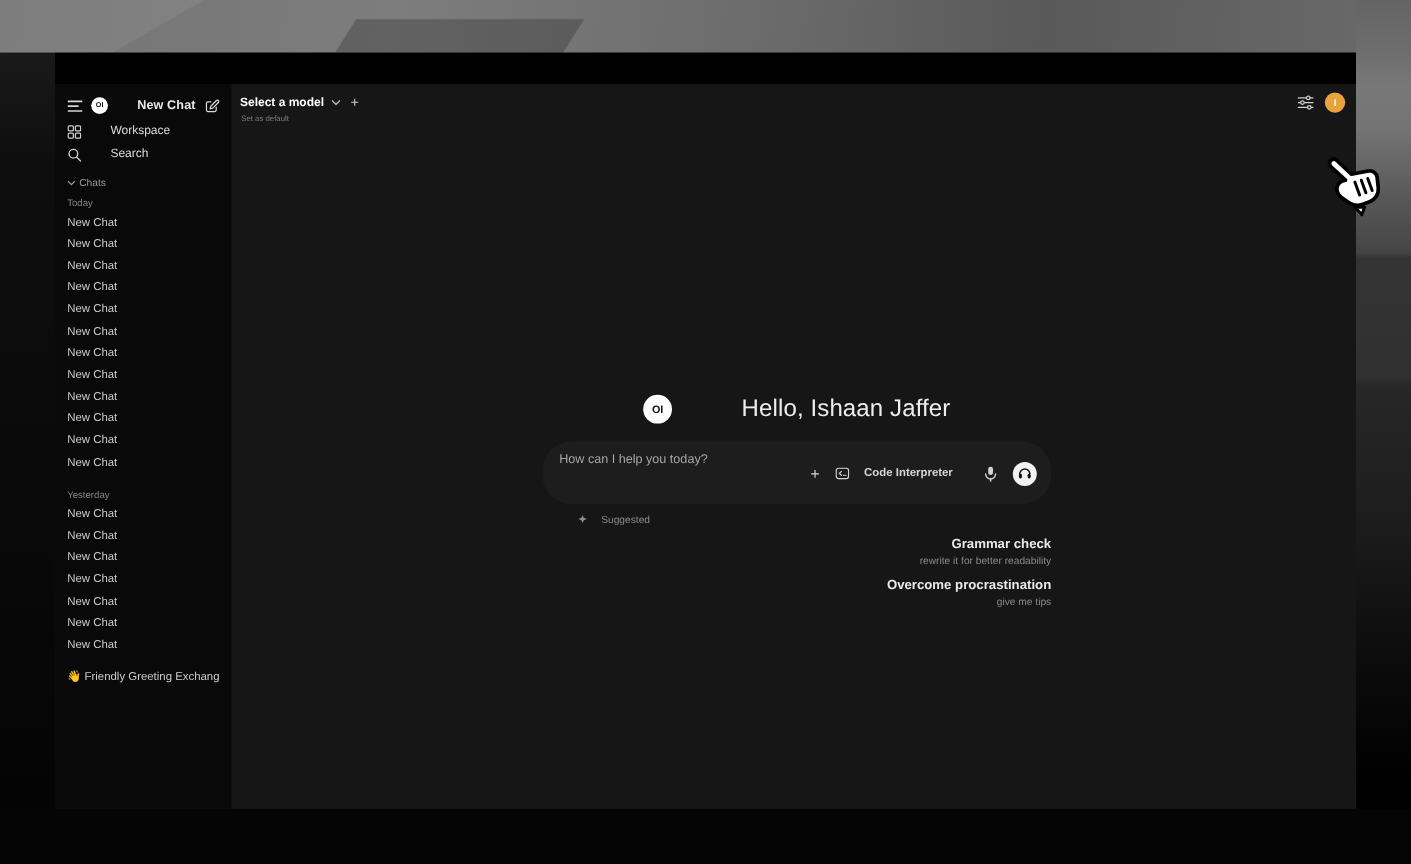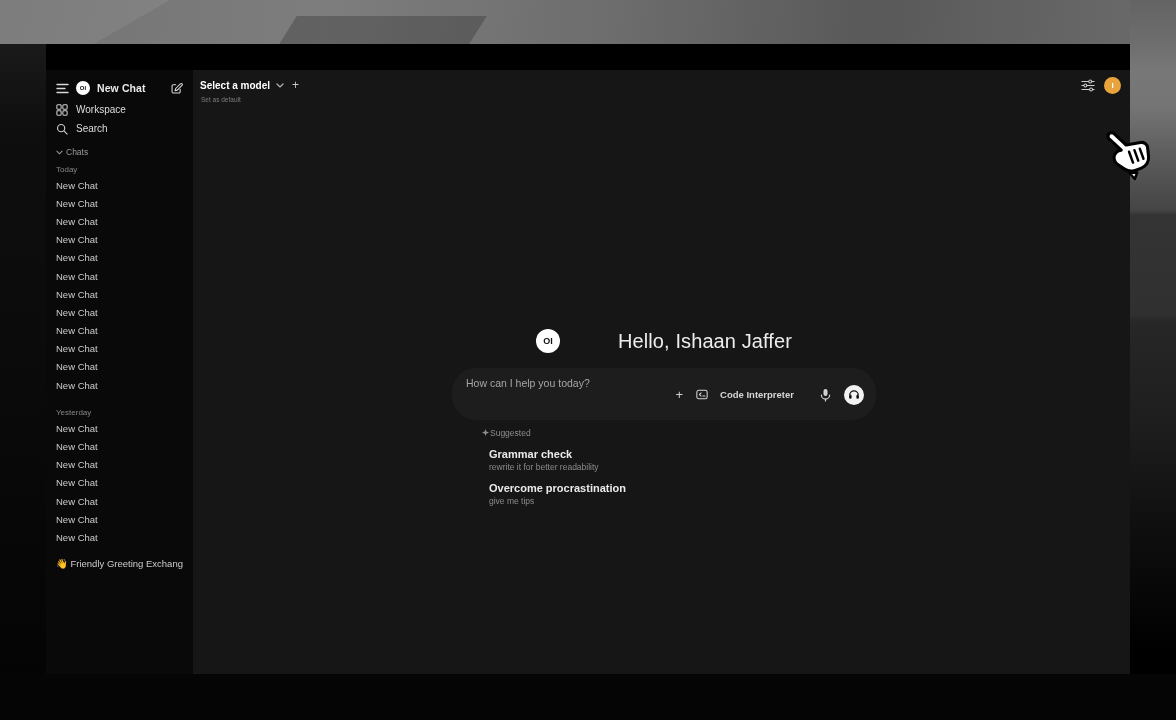--- a/index.html
+++ b/index.html
@@ -1,17 +1,17 @@
 <!DOCTYPE html>
 <html><head>
 <meta charset="utf-8">
 <style>
   * { margin:0; padding:0; box-sizing:border-box; }
   body { background:#000; font-family:"Liberation Sans","DejaVu Sans",sans-serif; }
-  .stage { position:relative; width:1176px; height:720px; overflow:hidden; background:#000; }
+  .stage { position:relative; width:1176px; height:720px; overflow:hidden; background:#000;text-align:right; }
 
   
   .bg-top { position:absolute; left:0; top:0; width:1176px; height:44px;
     background:linear-gradient(95deg,#747474 0%,#7d7d7d 28%,#6d6d6d 52%,#595959 74%,#6b6b6b 100%); }
   .bg-top::before { content:""; position:absolute; left:0; top:0; width:170px; height:44px;
     background:rgba(255,255,255,.07); clip-path:polygon(0 0,100% 0,55% 100%,0 100%); }
   .bg-top::after { content:""; position:absolute; left:288px; top:16px; width:190px; height:28px;
     background:rgba(35,35,35,.30); transform:skewX(-32deg); }
   .bg-right { position:absolute; left:1130px; top:0; width:46px; height:720px;
     background:linear-gradient(180deg,#646464 0px,#6e6e6e 44px,#787878 72px,#747474 108px,
@@ -27,21 +27,21 @@
   .win-body { display:flex; height:604px; }
 
   
   .sidebar { width:147px; background:#090909; padding:6px 10px 0 10px; color:#cfcfcf; flex:none; }
   .sb-header { display:flex; align-items:center; height:24px; gap:7px; }
   .sb-title { flex:1; color:#e9e9e9; font-size:10.5px; font-weight:700; letter-spacing:.1px; }
   .icon-btn { display:inline-flex; align-items:center; justify-content:center; cursor:pointer; }
   .logo-circle { display:inline-flex; align-items:center; justify-content:center;
     background:#ffffff; color:#111; border-radius:50%; font-weight:700; }
   .logo-sm { width:14px; height:14px; font-size:6px; }
-  .sb-row { display:flex; align-items:center; gap:8px; height:19px; color:#dddddd;
+  .sb-row { display:flex; align-items:center; gap:24px; height:19px; color:#dddddd;
     font-size:10px; font-weight:500; cursor:pointer; }
   .sb-chats { display:flex; align-items:center; gap:3px; margin-top:7px; height:14px;
     color:#9a9a9a; font-size:8.5px; cursor:pointer; }
   .sb-group-label { height:14px; margin-top:3px; display:flex; align-items:flex-end;
     color:#868686; font-size:8px; padding-bottom:2px; }
   .sb-chat { height:18.2px; display:flex; align-items:center; color:#cccccc; font-size:9.5px;
     white-space:nowrap; overflow:hidden; cursor:pointer; border-radius:4px; }
   .sb-gap { height:8px; }
 
   
@@ -64,21 +64,21 @@
   .composer-placeholder { color:#a6a6a6; font-size:10.5px; }
   .composer-toolbar { display:flex; align-items:center; gap:13px; }
   .plus-btn { color:#d2d2d2; font-size:13px; font-weight:400; cursor:pointer; line-height:1; }
   .ci-pill { display:flex; align-items:center; gap:12px; color:#d6d6d6; font-size:9.5px;
     font-weight:600; cursor:pointer; }
   .toolbar-spacer { flex:1; }
   .headset-btn { width:20px; height:20px; border-radius:50%; background:#f2f2f2;
     display:flex; align-items:center; justify-content:center; cursor:pointer; }
 
   .suggested { margin-top:8px; margin-left:37px; }
-  .sug-label-row { display:flex; align-items:center; gap:1px; color:#8d8d8d; font-size:8.5px; margin-left:-7px; }
+  .sug-label-row { display:flex; align-items:center; gap:12px; color:#8d8d8d; font-size:8.5px; margin-left:-7px; }
   .sug-item { margin-top:10px; cursor:pointer; }
   .sug-title { color:#eaeaea; font-size:11px; font-weight:600; }
   .sug-sub { color:#8b8b8b; font-size:8.5px; margin-top:2px; }
 
   .cursor { position:absolute; left:1096px; top:124px; width:66px; height:66px; pointer-events:none; }
   svg { display:block; }
 </style>
 </head>
 <body>
 

